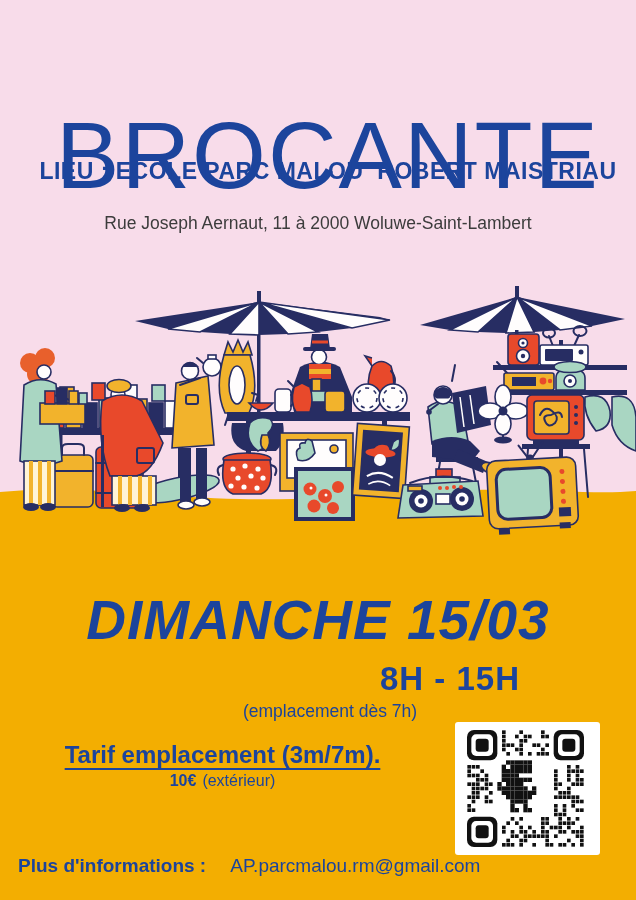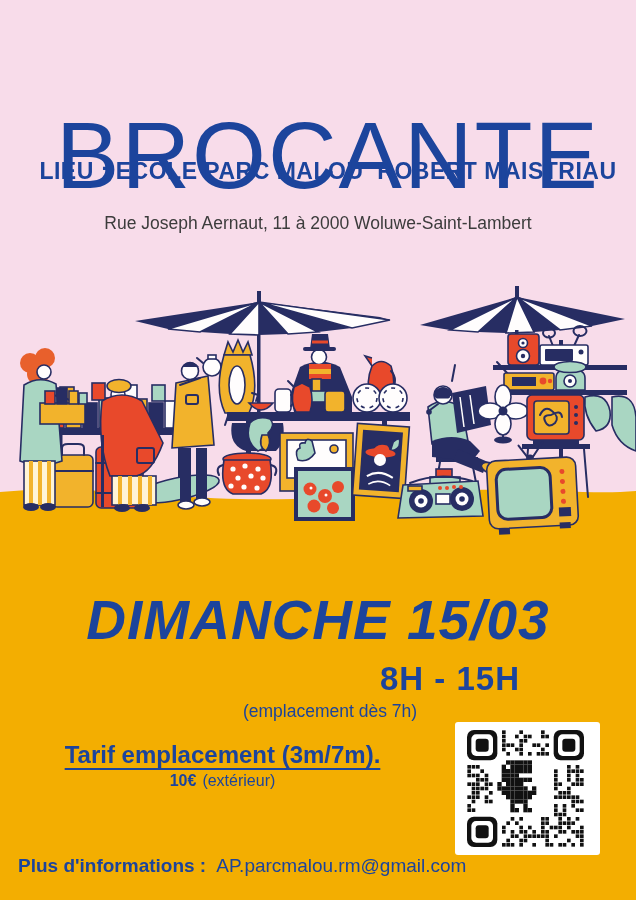--- a/index.html
+++ b/index.html
@@ -35,21 +35,21 @@
     top:722px;left:455px;width:145px;height:133px;background:#ffffff;border-radius:3px;
     z-index:5;display:flex;align-items:center;justify-content:center;
   }
   .tarif1{
     top:741px;left:45px;width:355px;text-align:center;font-size:24px;font-weight:600;
     text-decoration:underline;text-underline-offset:5px;text-decoration-thickness:2px;z-index:5;
   }
   .tarif2{top:772px;left:45px;width:355px;text-align:center;font-size:16px;font-weight:500;z-index:5;}
   .tarif2 .price{font-weight:800;margin-right:6px;}
   .contact{top:855px;left:18px;font-size:19px;z-index:5;white-space:nowrap;}
-  .contact .lbl{font-weight:800;margin-right:10px;}
+  .contact .lbl{font-weight:800;margin-right:24px;}
 </style>
 </head>
 <body>
 
 <div class="poster">
 
   <svg class="abs floor-svg" viewBox="0 0 636 430" preserveAspectRatio="none" aria-hidden="true">
     <path d="M0,22 C80,14 150,27 240,29 C330,31 390,22 470,20 C540,18 592,25 636,21 L636,430 L0,430 Z" fill="#f3ae01"></path>
   </svg>
 

